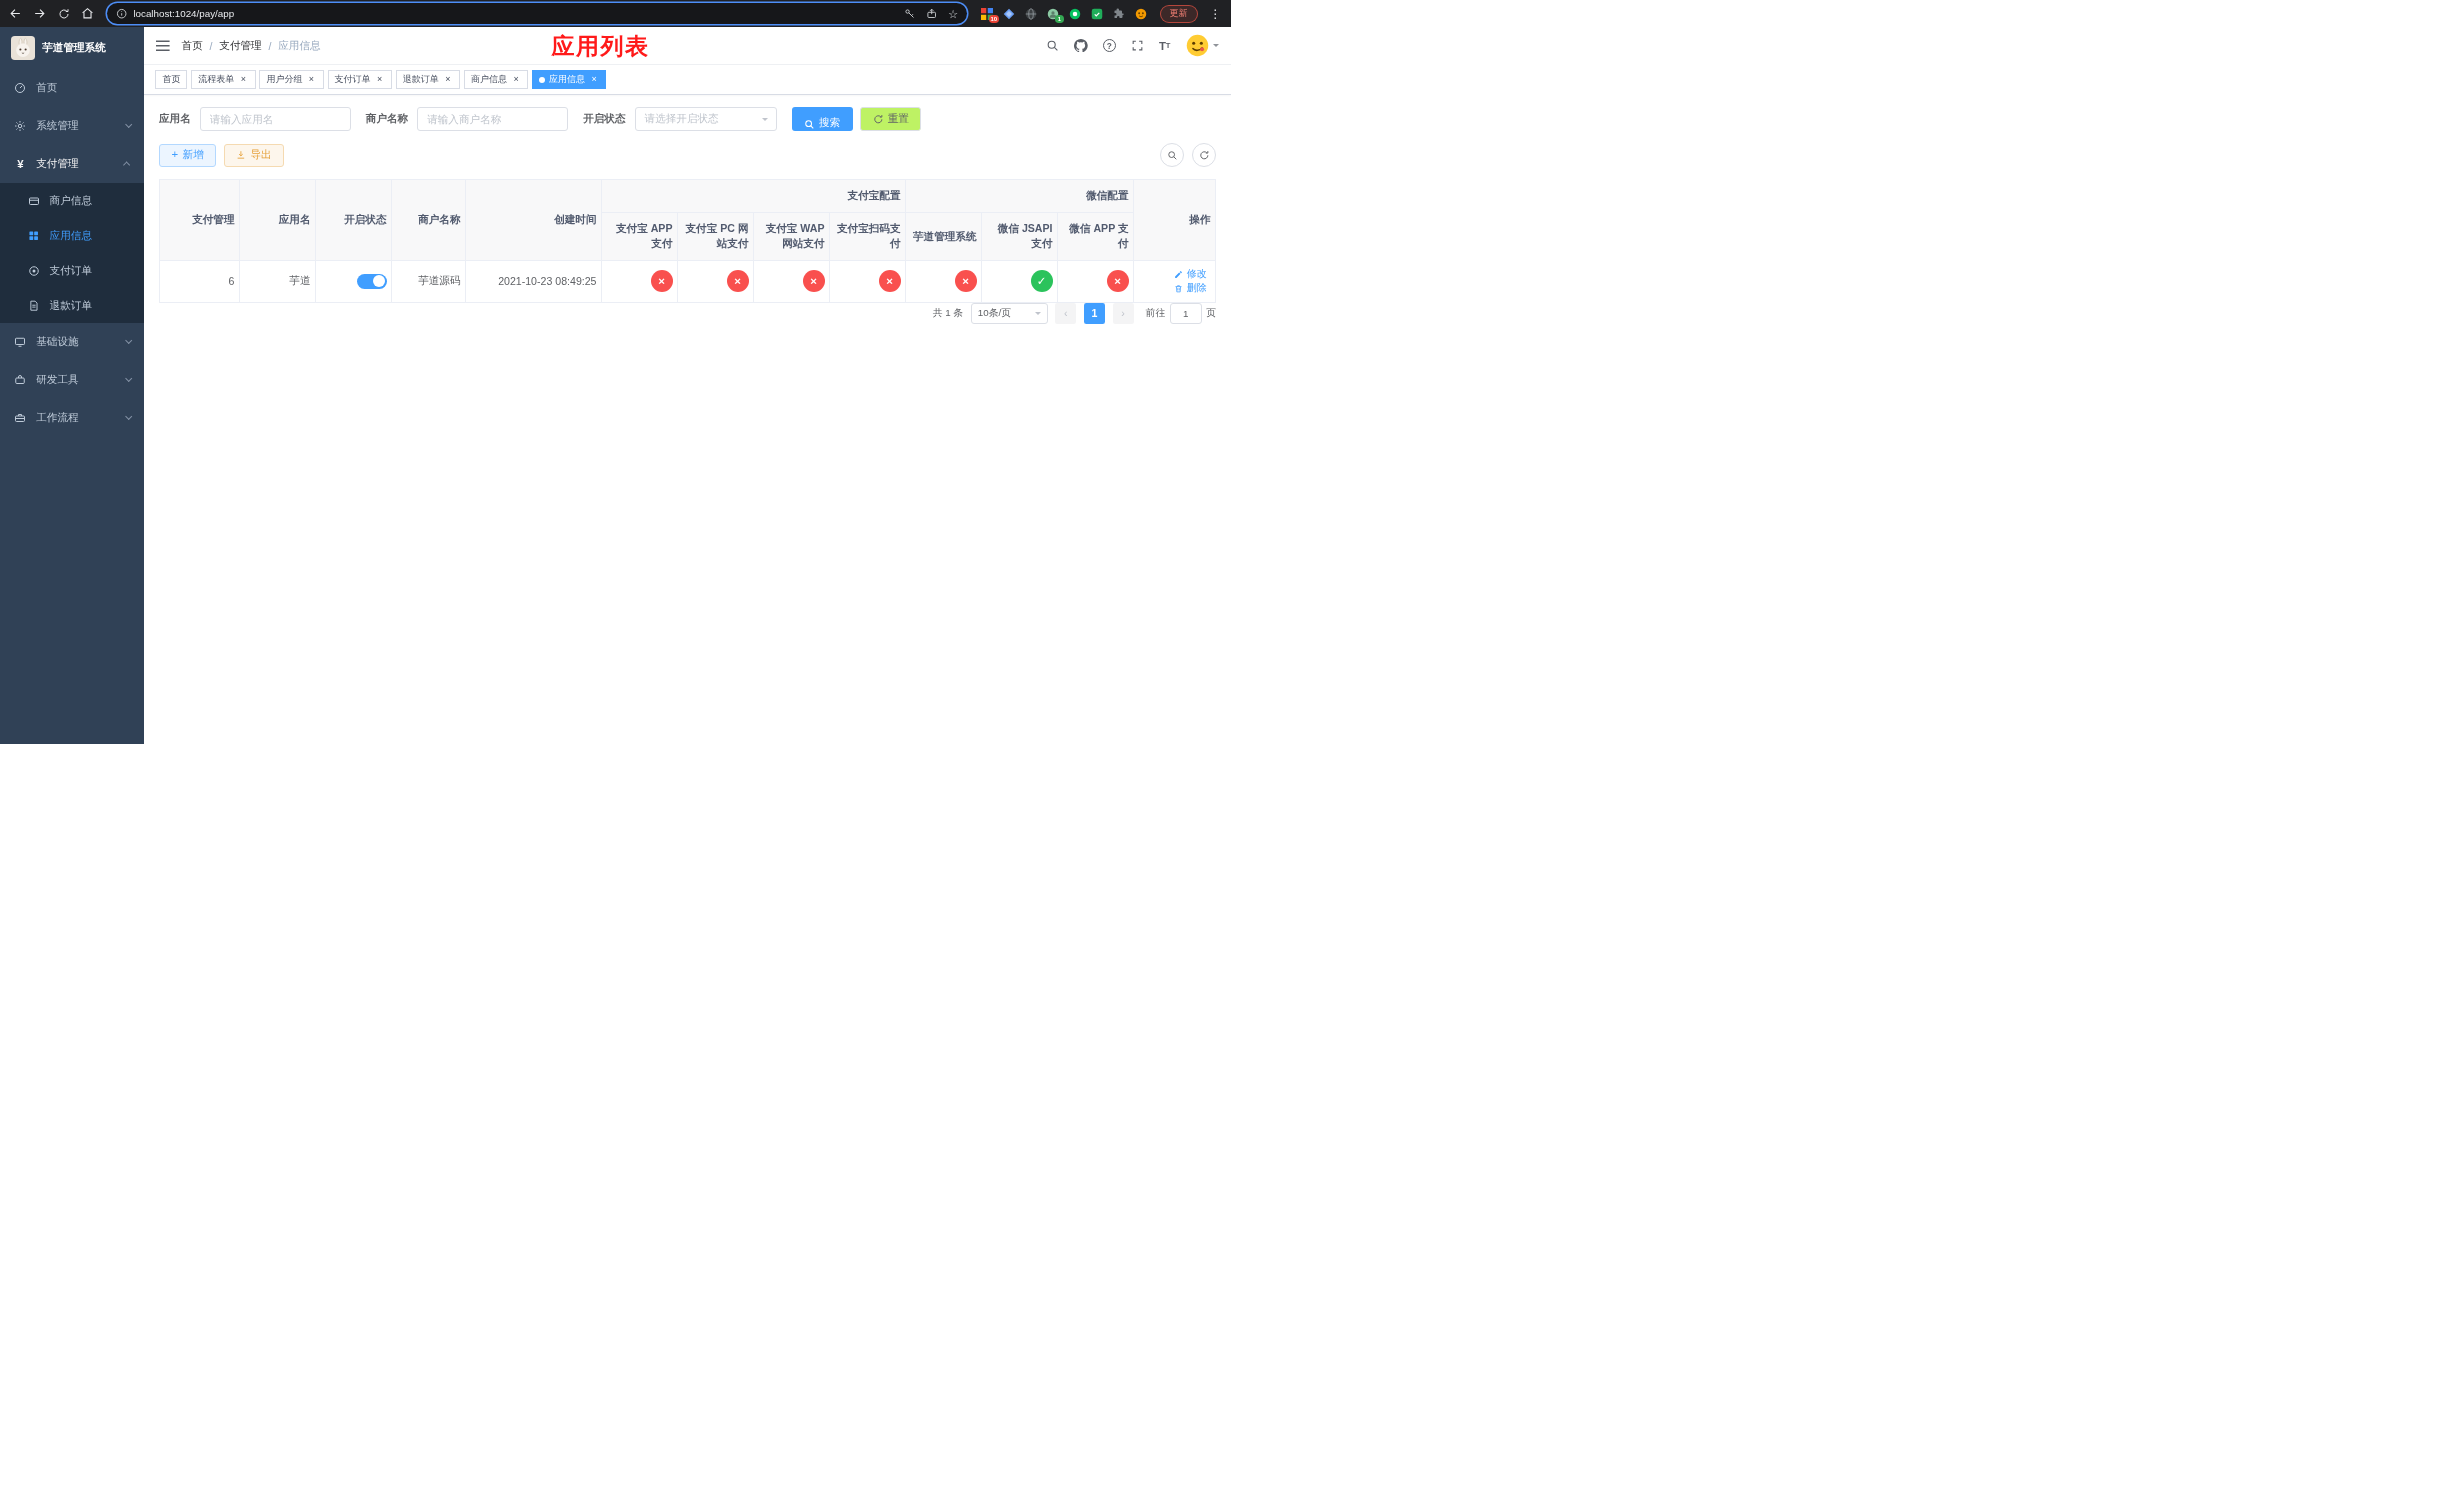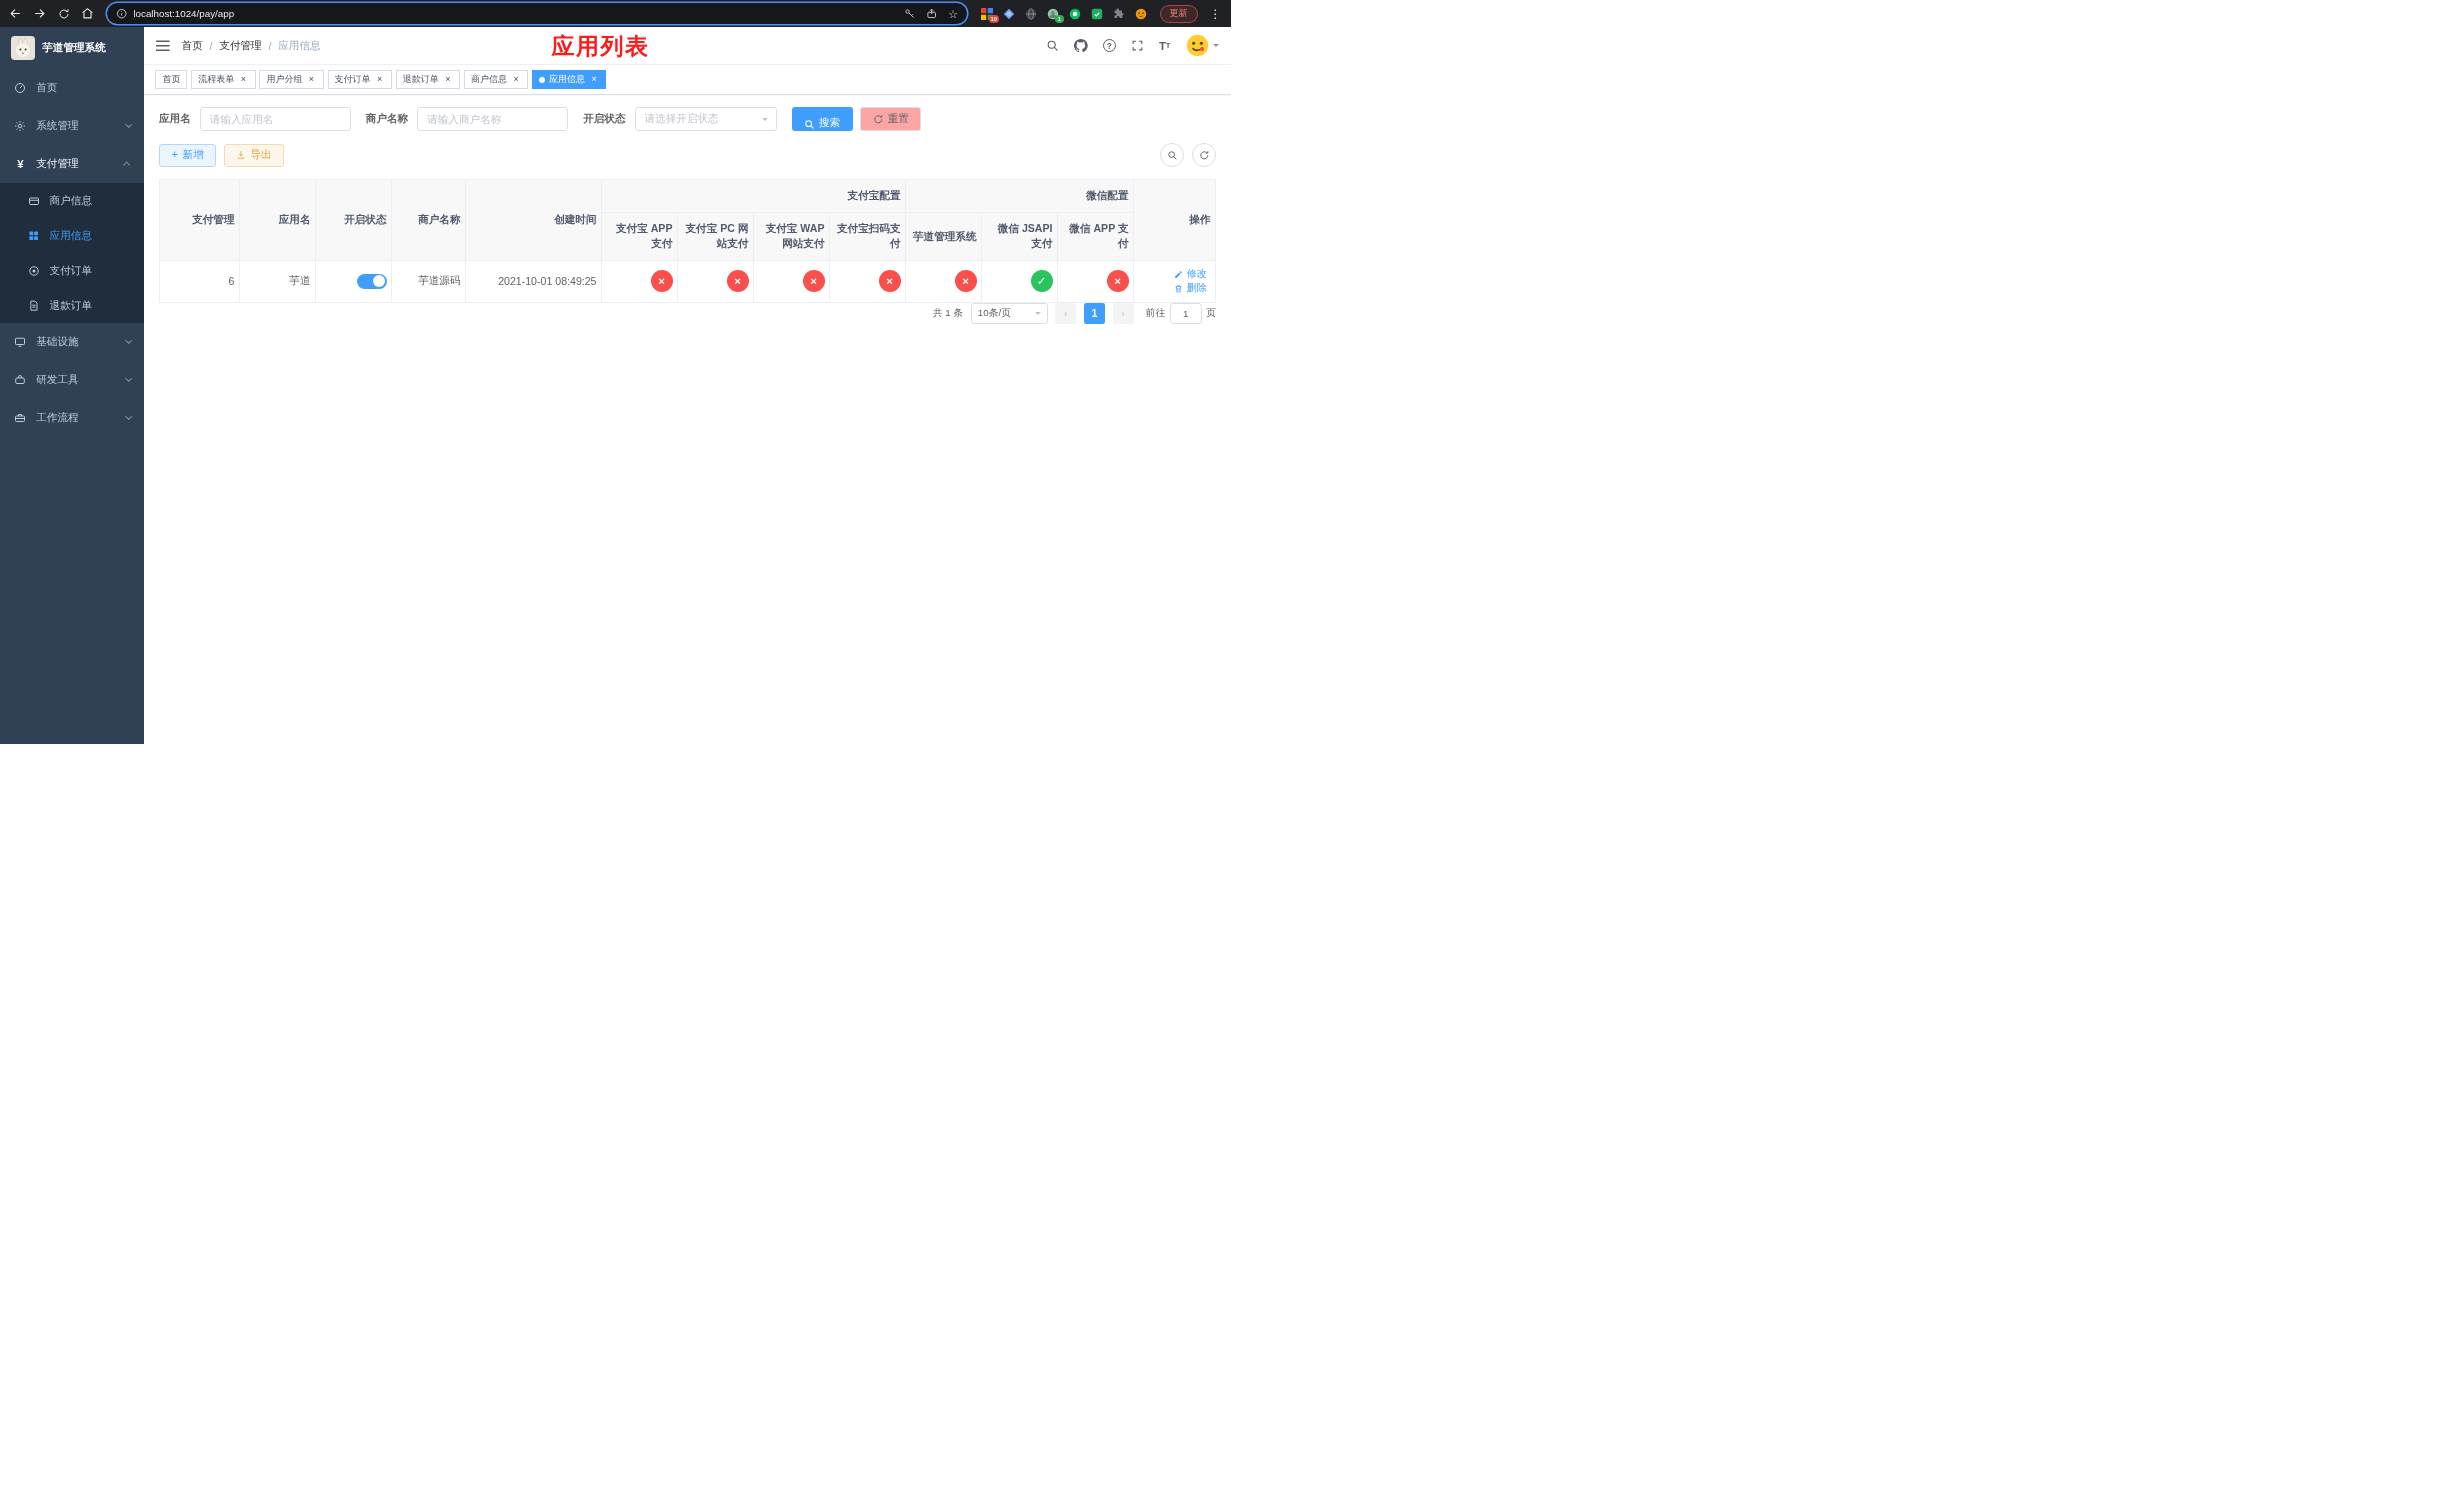--- a/index.html
+++ b/index.html
@@ -66,21 +66,21 @@
   .filter-row { display:flex; align-items:center; margin-bottom:12px; }
   .f-group { display:flex; align-items:center; margin-right:15px; }
   .f-label { font-weight:700; color:#606266; margin-right:9px; white-space:nowrap; }
   .f-input { width:151px; height:24px; border:0.8px solid #dcdfe6; border-radius:3px; padding:0 9px; font-size:10.6px; color:#606266; outline:none; font-family:inherit; }
   .f-input::placeholder { color:#bfc4cc; }
   .f-select { width:142px; height:24px; border:0.8px solid #dcdfe6; border-radius:3px; padding:0 7.6px 0 9px; display:flex; align-items:center; justify-content:space-between; cursor:pointer; background:#fff; }
   .sel-ph { color:#bfc4cc; font-size:10.6px; }
   .sel-caret { width:0; height:0; border-left:3.8px solid transparent; border-right:3.8px solid transparent; border-top:3.8px solid #c0c4cc; }
   .btn { height:24px; padding:0 11.4px; border-radius:3px; border:0.8px solid transparent; font-size:10.6px; display:inline-flex; align-items:center; gap:4.5px; cursor:pointer; font-family:inherit; white-space:nowrap; }
   .btn-primary { background:#409EFF; color:#fff; }
-  .btn-plain { background:#fca5a5; border-color:#dcdfe6; color:#606266; }
+  .btn-plain { background:#bef264; border-color:#dcdfe6; color:#606266; }
   .btn-add { background:#ecf5ff; border-color:#b3d8ff; color:#409EFF; height:23px; }
   .btn-export { background:#fdf6ec; border-color:#f5dab1; color:#E6A23C; height:23px; }
   .action-row { display:flex; align-items:center; gap:7.6px; margin-bottom:12px; }
   .right-tools { margin-left:auto; display:flex; align-items:center; gap:7.6px; }
   .circle-btn { width:24px; height:24px; border-radius:50%; border:0.8px solid #dcdfe6; background:#fff; color:#606266; display:flex; align-items:center; justify-content:center; cursor:pointer; }
 
   
   table.grid { width:100%; border-collapse:collapse; table-layout:fixed; }
   table.grid th, table.grid td { border:0.8px solid #ebeef5; text-align:right; vertical-align:middle; }
   table.grid th { background:#f8f8f9; color:#515a6e; font-weight:700; font-size:10.6px; padding:7.6px 4.5px; line-height:1.5; }
@@ -531,21 +531,21 @@
             </tr>
           </thead>
           <tbody>
             <tr>
               <td>6</td>
               <td>芋道</td>
               <td>
                 <span class="toggle on"><span class="toggle-knob"></span></span>
               </td>
               <td>芋道源码</td>
-              <td>2021-10-01 08:49:25</td>
+              <td>2021-10-23 08:49:25</td>
               <td><span class="status-circle error">×</span></td>
               <td><span class="status-circle error">×</span></td>
               <td><span class="status-circle error">×</span></td>
               <td><span class="status-circle error">×</span></td>
               <td><span class="status-circle error">×</span></td>
               <td><span class="status-circle success">✓</span></td>
               <td><span class="status-circle error">×</span></td>
               <td>
                 <a class="op-link">
                   <svg width="9" height="9" viewBox="0 0 24 24" fill="currentColor">

